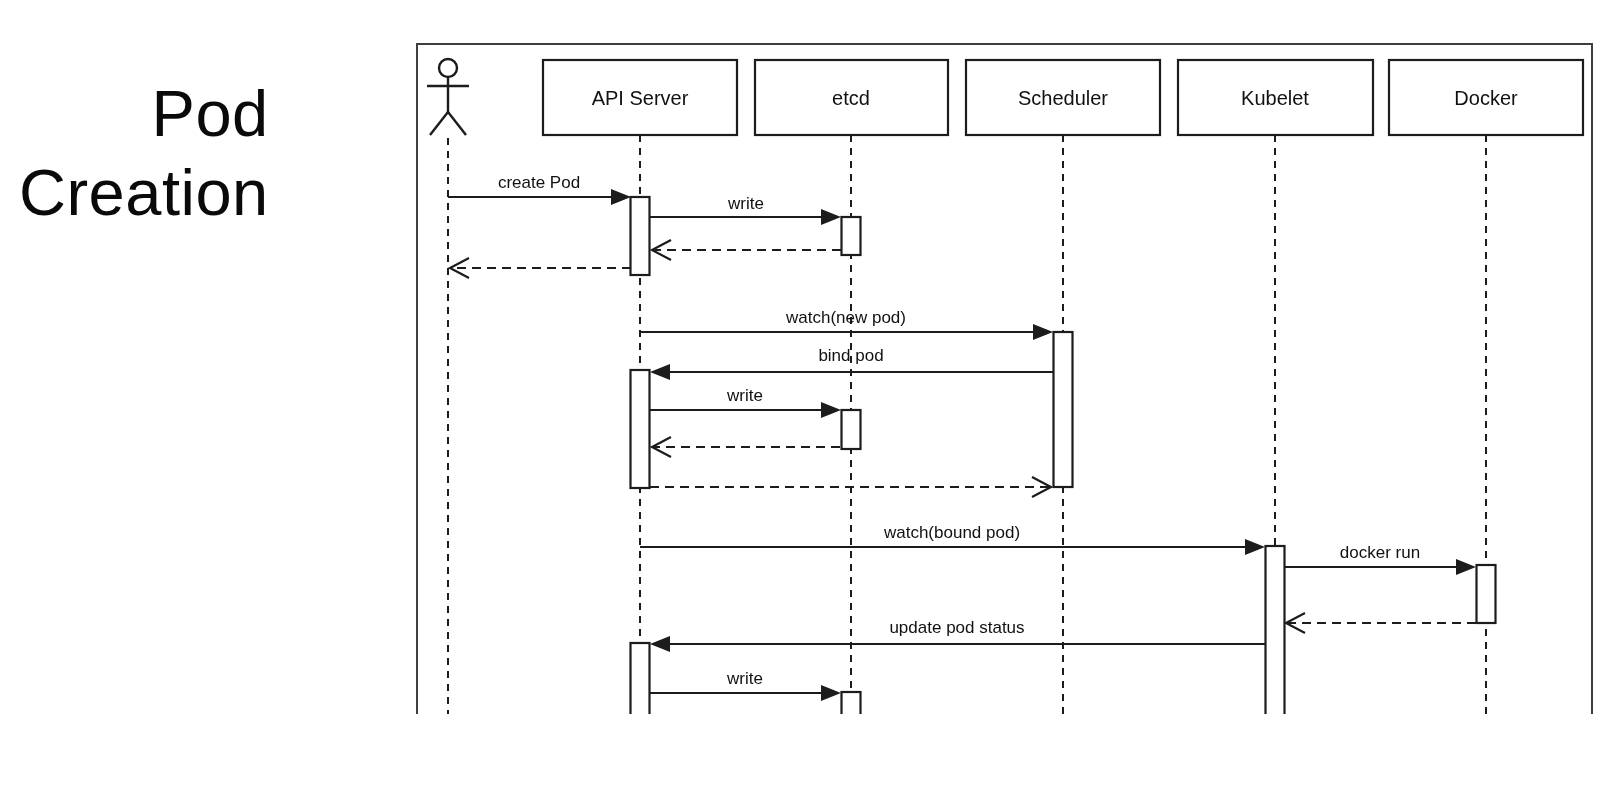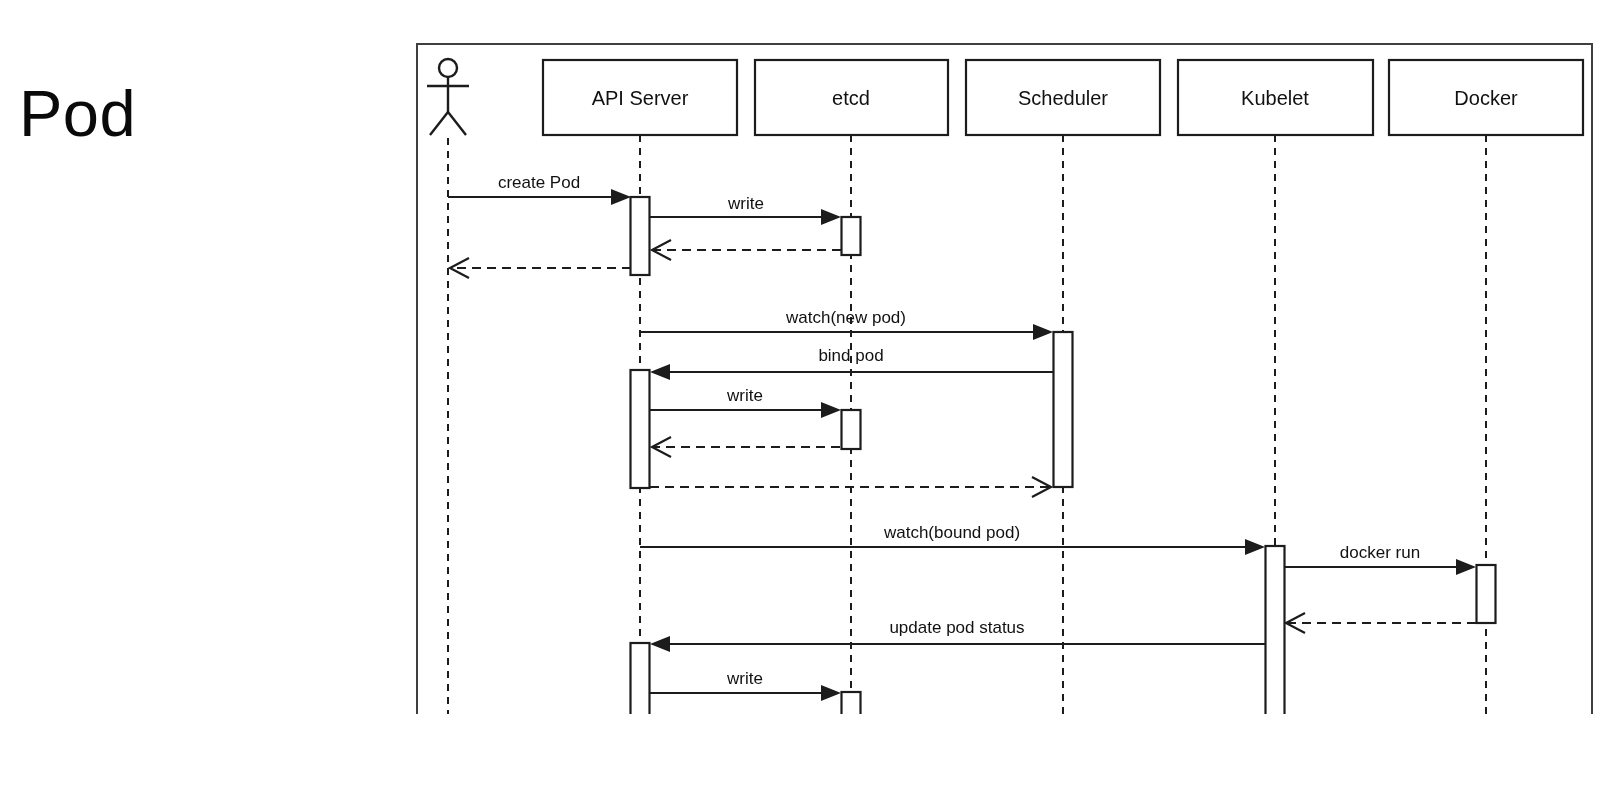--- a/index.html
+++ b/index.html
@@ -24,20 +24,21 @@
   }
   #diagram-svg { position: absolute; left: 0; top: 0; }
   text { font-family: "Liberation Sans", sans-serif; }
 </style>
 </head>
 <body>
 
 <div id="stage">
   <div id="slide-title">
     <div>Pod</div>
+    <div>Creation</div>
   </div>
   <svg id="diagram-svg" width="1606" height="806" viewBox="0 0 1606 806">
       <rect x="417" y="44" width="1175" height="866" fill="#ffffff" stroke="#3f3f3f" stroke-width="2"></rect>
       <line x1="448" y1="138" x2="448" y2="806" stroke="#1c1c1c" stroke-width="2" stroke-dasharray="7,6"></line>
       <line x1="640" y1="135" x2="640" y2="806" stroke="#1c1c1c" stroke-width="2" stroke-dasharray="7,6"></line>
       <line x1="851" y1="135" x2="851" y2="806" stroke="#1c1c1c" stroke-width="2" stroke-dasharray="7,6"></line>
       <line x1="1063" y1="135" x2="1063" y2="806" stroke="#1c1c1c" stroke-width="2" stroke-dasharray="7,6"></line>
       <line x1="1275" y1="135" x2="1275" y2="806" stroke="#1c1c1c" stroke-width="2" stroke-dasharray="7,6"></line>
       <line x1="1486" y1="135" x2="1486" y2="806" stroke="#1c1c1c" stroke-width="2" stroke-dasharray="7,6"></line>
       <g stroke="#1c1c1c" stroke-width="2.4" fill="none">

